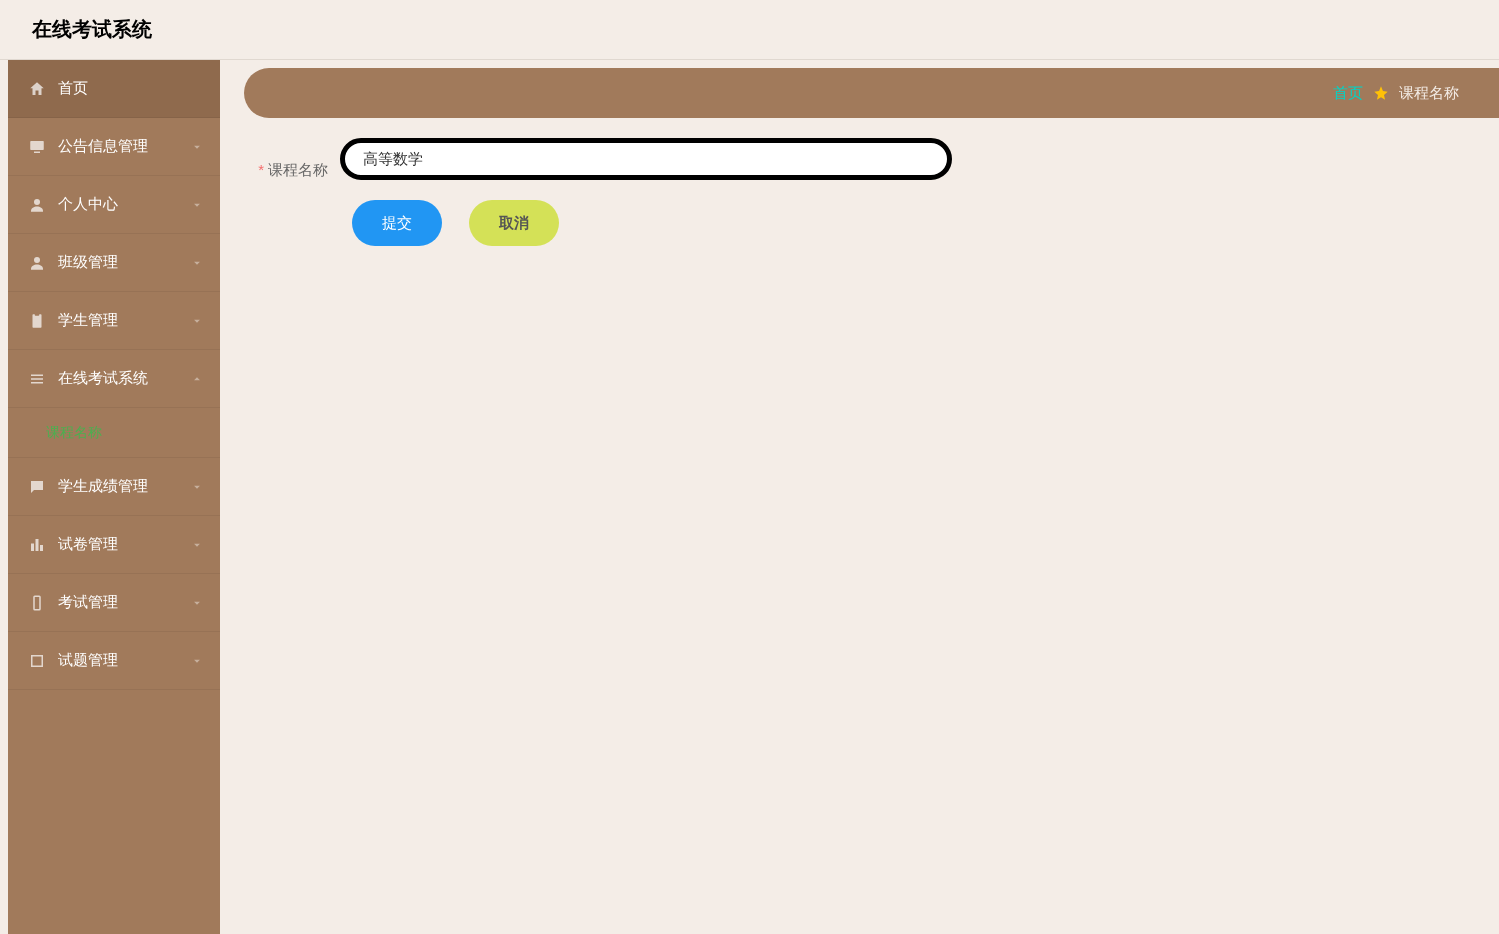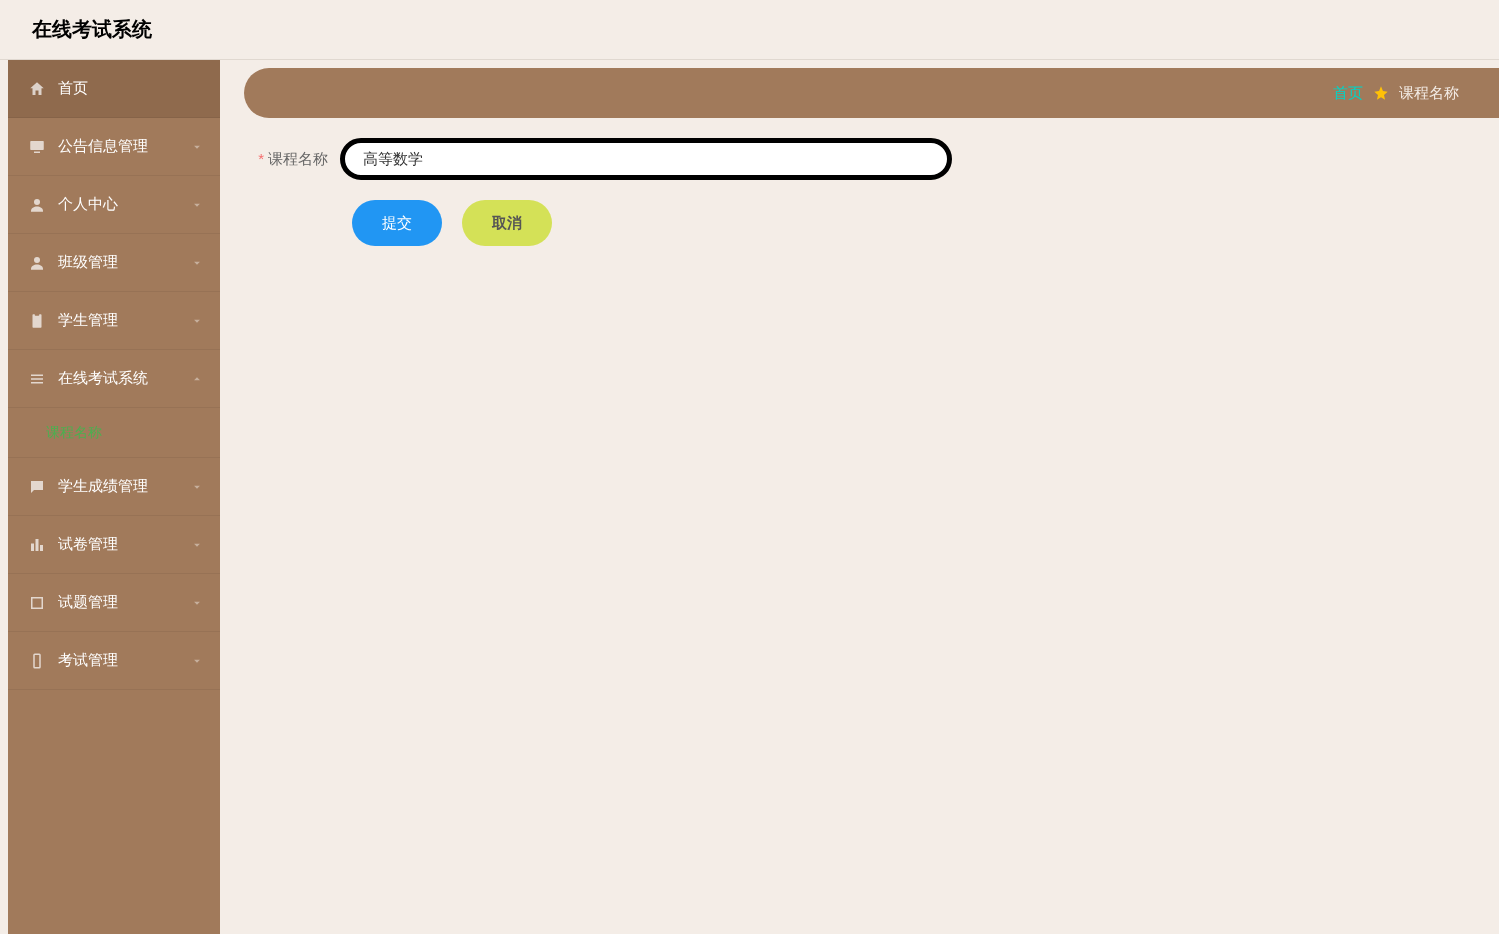--- a/index.html
+++ b/index.html
@@ -112,21 +112,21 @@
       color: #f4ede7;
       font-size: 15px;
     }
     .form-area {
       background: #f4ede7;
       margin: 20px 24px;
       padding: 0;
     }
     .form-row {
       display: flex;
-      align-items: center;
+      align-items: flex-end;
       margin-bottom: 20px;
     }
     .form-label {
       width: 96px;
       text-align: right;
       padding-right: 12px;
       font-size: 15px;
       color: #666;
     }
     .required-star {
@@ -140,21 +140,21 @@
       border-radius: 21px;
       padding: 7px 18px;
       font-size: 15px;
       color: #333;
       outline: none;
       background: #fff;
     }
     .button-row {
       display: flex;
       padding-left: 108px;
-      gap: 20px;
+      gap: 27px;
     }
     .btn {
       height: 46px;
       padding: 0 30px;
       border-radius: 23px;
       border: none;
       font-size: 15px;
       cursor: pointer;
       outline: none;
     }
@@ -289,38 +289,38 @@
       <span class="sidebar-chevron">
         <svg viewBox="0 0 24 24" width="14" height="14" fill="#fff">
             <path d="M7 10l5 5 5-5z"></path>
           </svg>
       </span>
     </div>
 
     <div class="sidebar-item">
       <span class="sidebar-icon">
         <svg viewBox="0 0 24 24" width="18" height="18" fill="none" stroke="#fff" stroke-width="2">
+            <rect x="8" y="3" width="8" height="18" rx="1"></rect>
+          </svg>
+      </span>
+      <span class="sidebar-label">考试管理</span>
+      <span class="sidebar-chevron">
+        <svg viewBox="0 0 24 24" width="14" height="14" fill="#fff">
+            <path d="M7 10l5 5 5-5z"></path>
+          </svg>
+      </span>
+    </div>
+
+    <div class="sidebar-item">
+      <span class="sidebar-icon">
+        <svg viewBox="0 0 24 24" width="18" height="18" fill="none" stroke="#fff" stroke-width="2">
             <rect x="5" y="5" width="14" height="14"></rect>
           </svg>
       </span>
       <span class="sidebar-label">试题管理</span>
-      <span class="sidebar-chevron">
-        <svg viewBox="0 0 24 24" width="14" height="14" fill="#fff">
-            <path d="M7 10l5 5 5-5z"></path>
-          </svg>
-      </span>
-    </div>
-
-    <div class="sidebar-item">
-      <span class="sidebar-icon">
-        <svg viewBox="0 0 24 24" width="18" height="18" fill="none" stroke="#fff" stroke-width="2">
-            <rect x="8" y="3" width="8" height="18" rx="1"></rect>
-          </svg>
-      </span>
-      <span class="sidebar-label">考试管理</span>
       <span class="sidebar-chevron">
         <svg viewBox="0 0 24 24" width="14" height="14" fill="#fff">
             <path d="M7 10l5 5 5-5z"></path>
           </svg>
       </span>
     </div>
 
   </div>
 
   <div class="main">

